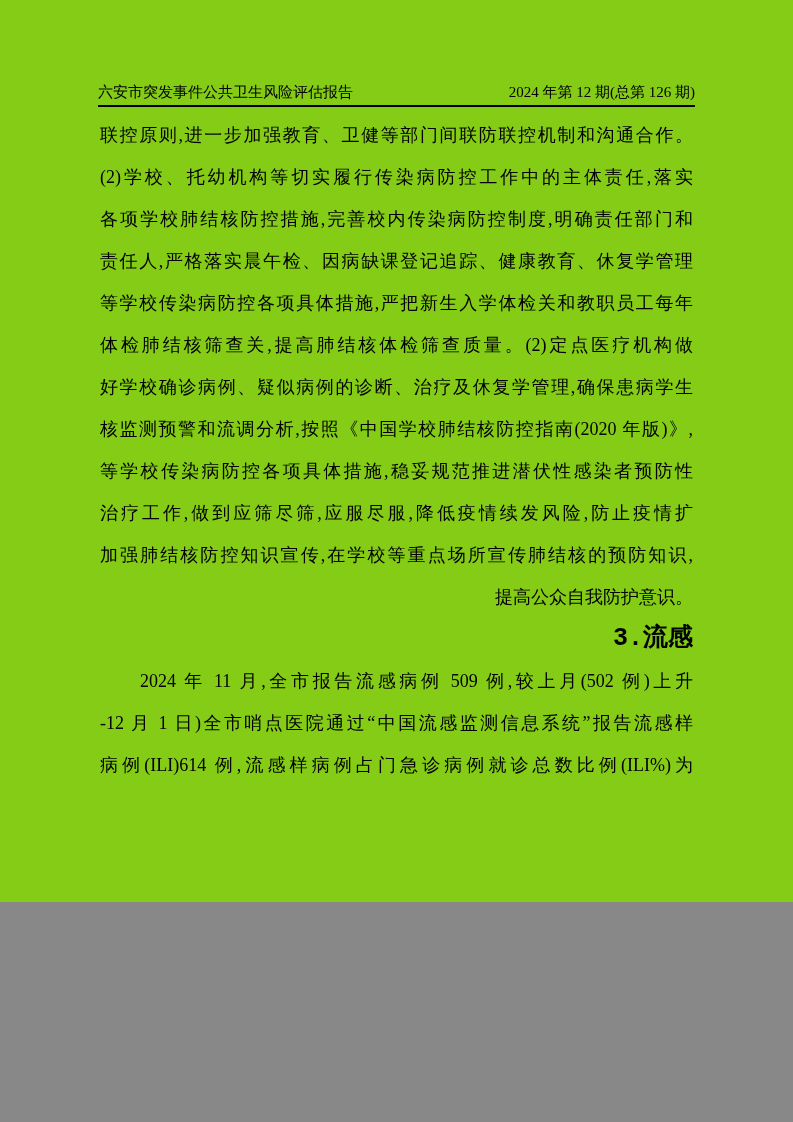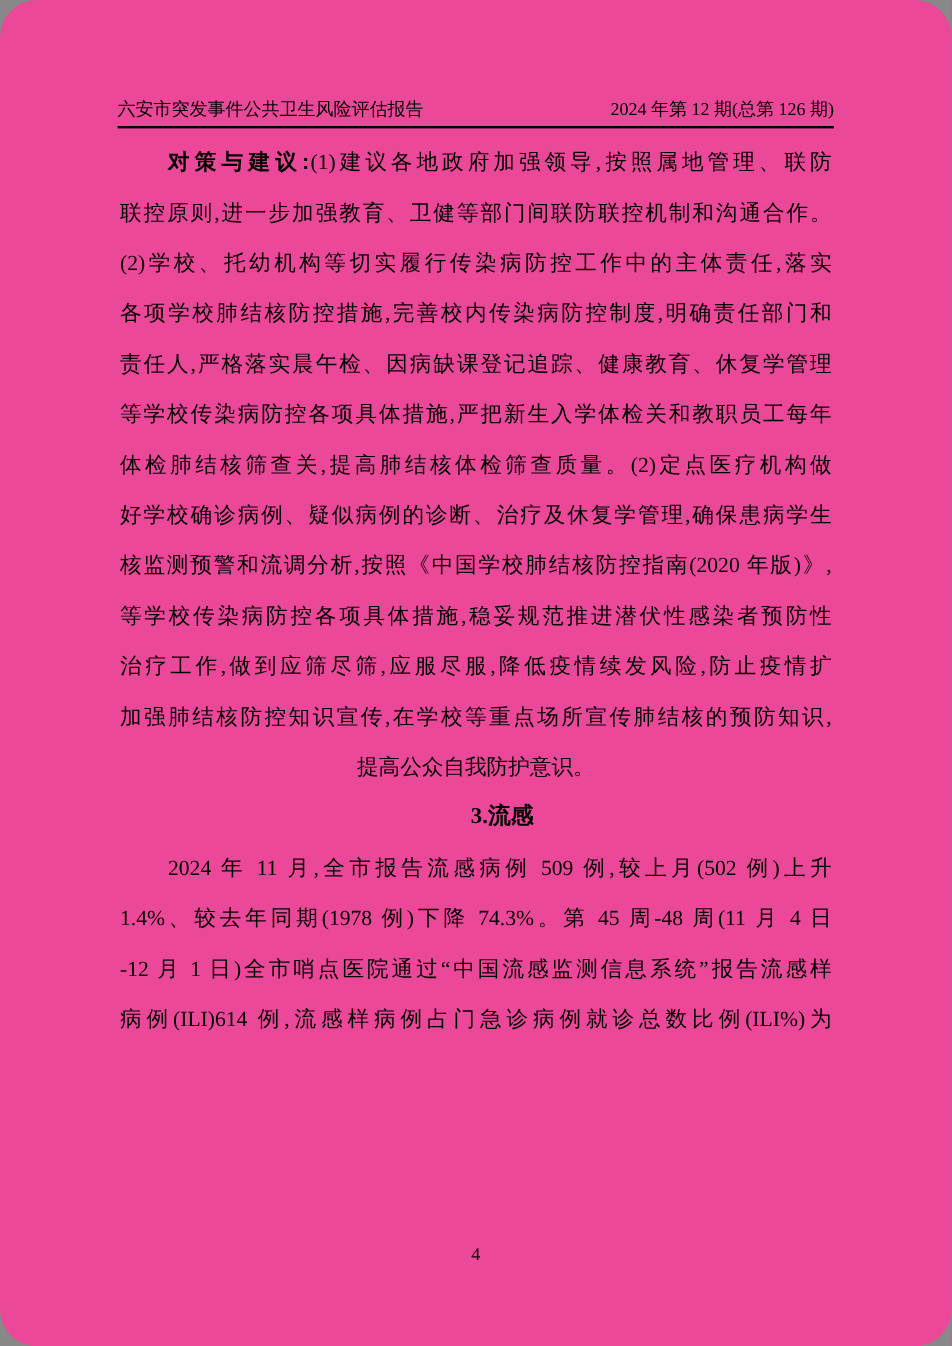--- a/index.html
+++ b/index.html
@@ -1,25 +1,24 @@
 <!DOCTYPE html>
 <html><head>
 <meta charset="utf-8">
 <style>
   html, body { margin: 0; padding: 0; }
   body { background: #888; }
   .page {
     position: relative;
     width: 793px;
-    height: 1122px;
-    background: #ec4899;
+    height: 902px;
+    background: #84cc16;
     color: #000000;
     font-family: "Liberation Serif", "DejaVu Serif", serif;
     overflow: hidden;
-    border-radius: 31px;
   }
   
   .header {
     position: absolute;
     left: 98px;
     top: 83px;
     width: 597px;
     display: flex;
     justify-content: space-between;
     align-items: flex-end;
@@ -35,36 +34,36 @@
     position: absolute;
     left: 100px;
     top: 114px;
     width: 593px;
     font-size: 18px;
     line-height: 42px;
   }
   .line {
     height: 42px;
     overflow: hidden;
-    text-align: center;
+    text-align: right;
   }
   .line.j {
     text-align: justify;
     text-align-last: justify;
   }
   .line.indent { text-indent: 40px; }
   .lead {
     font-family: "Liberation Sans", "DejaVu Sans", sans-serif;
     font-weight: 700;
     letter-spacing: 1px;
   }
   .line.heading {
-    font-family: Liberation Serif, serif;
+    font-family: Liberation Mono, monospace;
     font-weight: 700;
-    font-size: 19px;
+    font-size: 25px;
     text-indent: 44px;
   }
   
   .footer {
     position: absolute;
     left: 0;
     top: 1038px;
     width: 793px;
     text-align: center;
     font-size: 15px;
@@ -75,39 +74,37 @@
 
 <div class="page">
 
   <div class="header">
     <span class="h-left">六安市突发事件公共卫生风险评估报告</span>
     <span class="h-right">2024 年第 12 期(总第 126 期)</span>
   </div>
 
   <div class="docbody">
 
-    <div class="line j indent"><span class="lead">对策与建议:</span><span>(1)建议各地政府加强领导,按照属地管理、联防</span></div>
 
     <div class="line j">联控原则,进一步加强教育、卫健等部门间联防联控机制和沟通合作。</div>
     <div class="line j">(2)学校、托幼机构等切实履行传染病防控工作中的主体责任,落实</div>
     <div class="line j">各项学校肺结核防控措施,完善校内传染病防控制度,明确责任部门和</div>
     <div class="line j">责任人,严格落实晨午检、因病缺课登记追踪、健康教育、休复学管理</div>
     <div class="line j">等学校传染病防控各项具体措施,严把新生入学体检关和教职员工每年</div>
     <div class="line j">体检肺结核筛查关,提高肺结核体检筛查质量。(2)定点医疗机构做</div>
     <div class="line j">好学校确诊病例、疑似病例的诊断、治疗及休复学管理,确保患病学生</div>
     <div class="line j">核监测预警和流调分析,按照《中国学校肺结核防控指南(2020 年版)》,</div>
     <div class="line j">等学校传染病防控各项具体措施,稳妥规范推进潜伏性感染者预防性</div>
     <div class="line j">治疗工作,做到应筛尽筛,应服尽服,降低疫情续发风险,防止疫情扩</div>
     <div class="line j">加强肺结核防控知识宣传,在学校等重点场所宣传肺结核的预防知识,</div>
     <div class="line">提高公众自我防护意识。</div>
 
     <div class="line heading">3.流感</div>
 
     <div class="line j indent">2024 年 11 月,全市报告流感病例 509 例,较上月(502 例)上升</div>
-    <div class="line j">1.4%、较去年同期(1978 例)下降 74.3%。第 45 周-48 周(11 月 4 日</div>
     <div class="line j">-12 月 1 日)全市哨点医院通过“中国流感监测信息系统”报告流感样</div>
     <div class="line j">病例(ILI)614 例,流感样病例占门急诊病例就诊总数比例(ILI%)为</div>
 
   </div>
 
   <div class="footer">
     <span>4</span>
   </div>
 
 </div>

